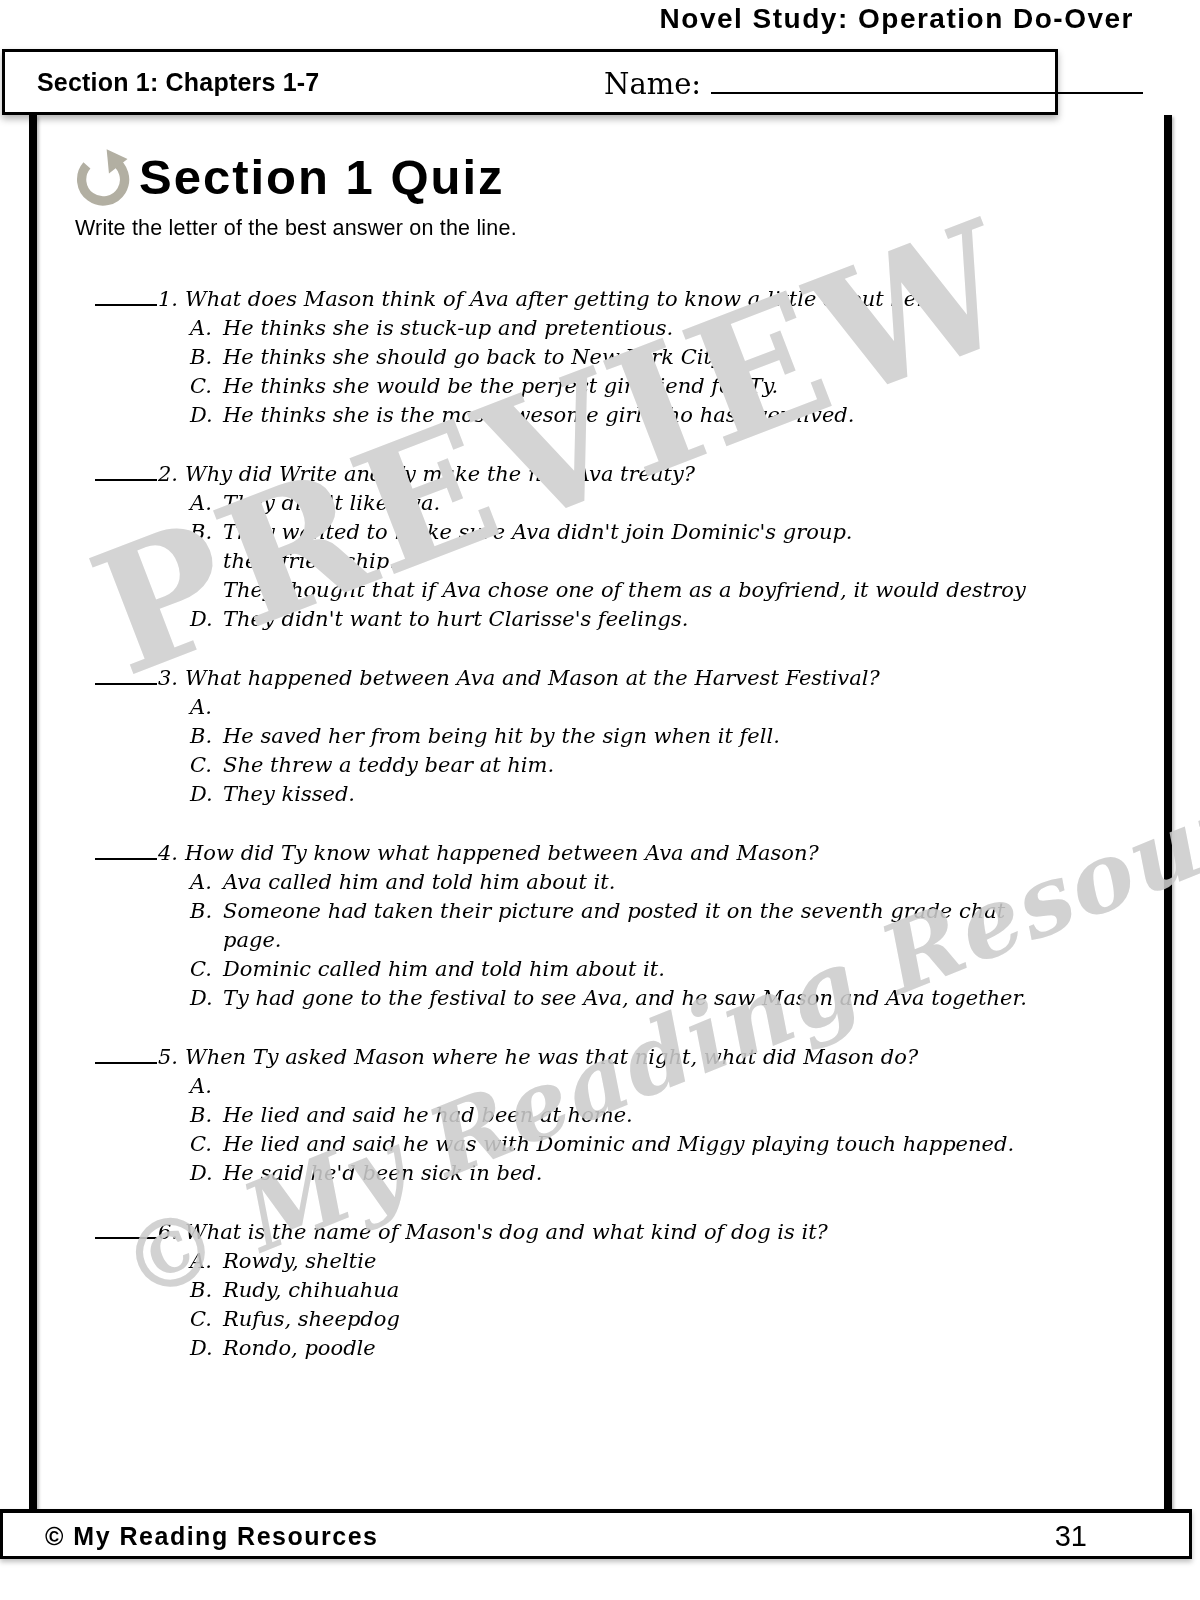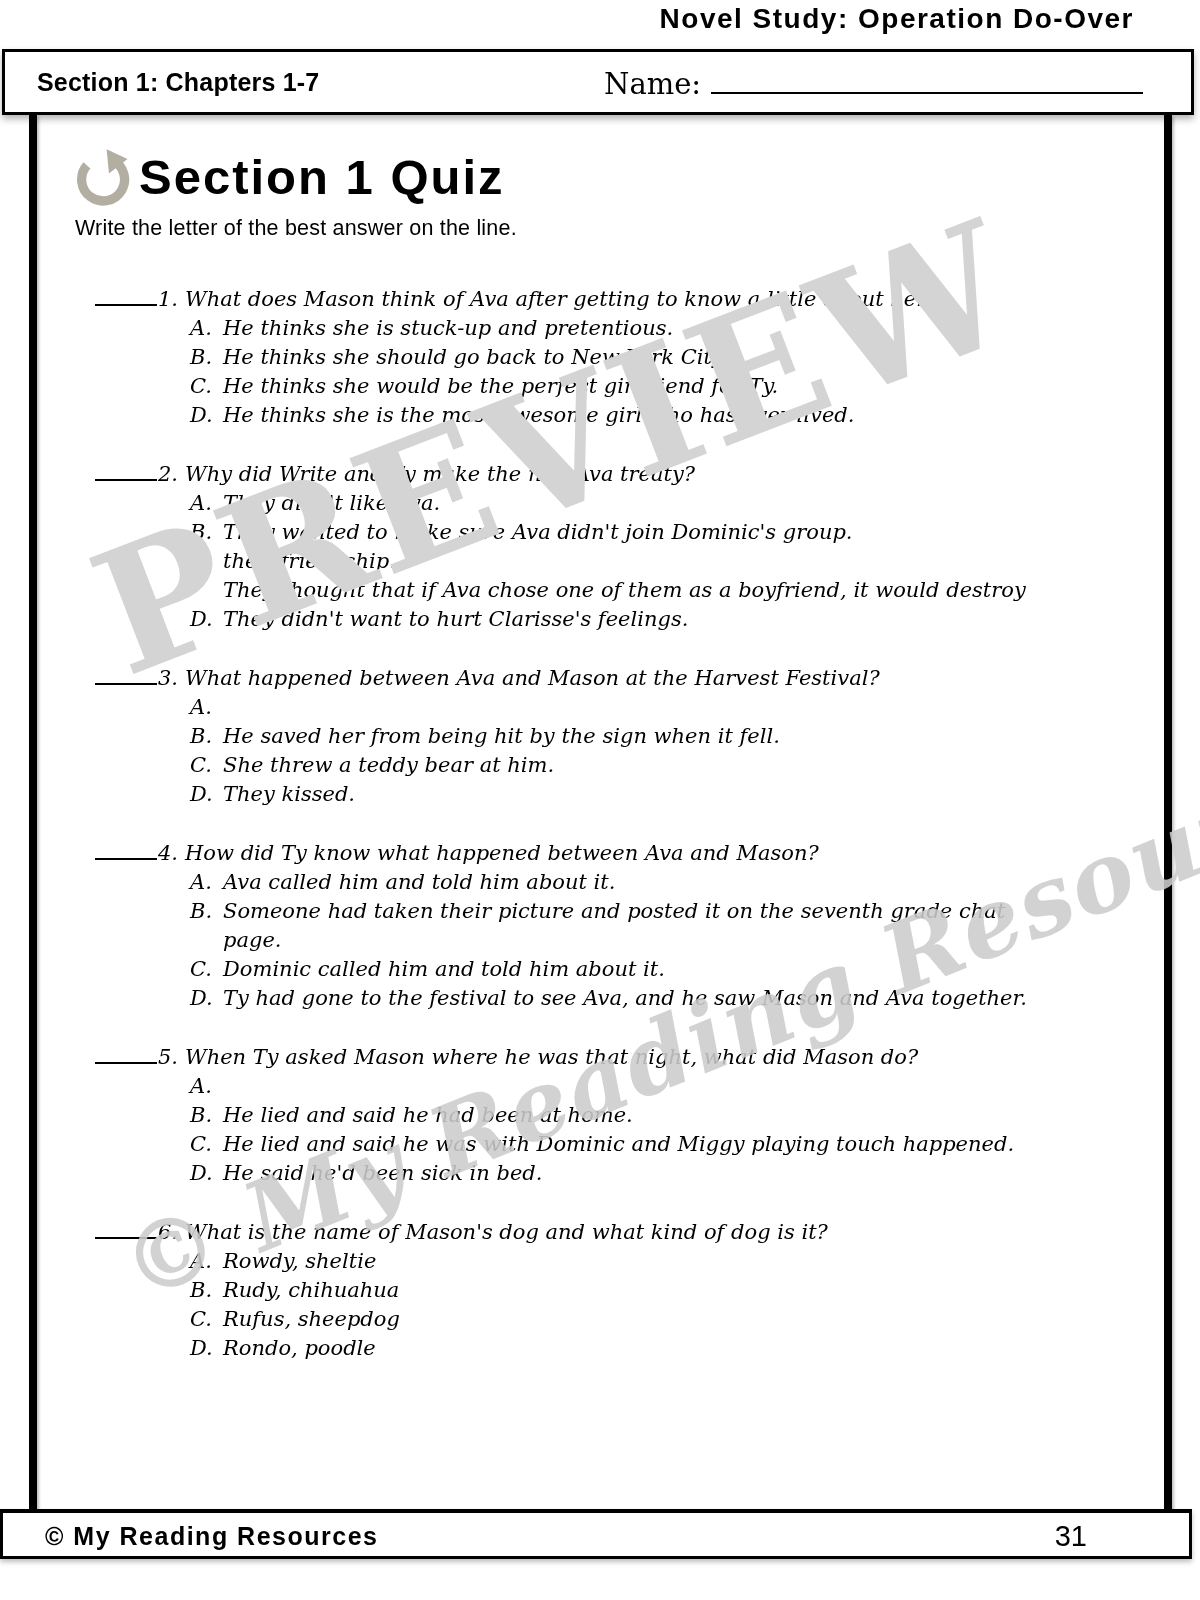--- a/index.html
+++ b/index.html
@@ -8,21 +8,21 @@
     overflow:hidden; font-family:"DejaVu Serif", serif; color:#000;
   }
   
   .booklet-title {
     position:absolute; top:3px; right:66px;
     font-family:"Liberation Sans", sans-serif; font-weight:bold;
     font-size:28px; letter-spacing:1.5px; white-space:nowrap;
   }
   
   .header-box {
-    position:absolute; left:2px; top:49px; width:1192px; height:66px;
+    position:absolute; left:2px; top:49px; width:1056px; height:66px;
     box-sizing:border-box; border:3px solid #000; background:#fff;
     box-shadow:0 4px 7px rgba(0,0,0,0.30); z-index:4;
   }
   .section-label {
     position:absolute; left:32px; top:16px;
     font-family:"Liberation Sans", sans-serif; font-weight:bold;
     font-size:25px; letter-spacing:0.2px;
   }
   .name-area { position:absolute; left:599px; top:14px; font-size:29px; white-space:nowrap; }
   .name-line {

